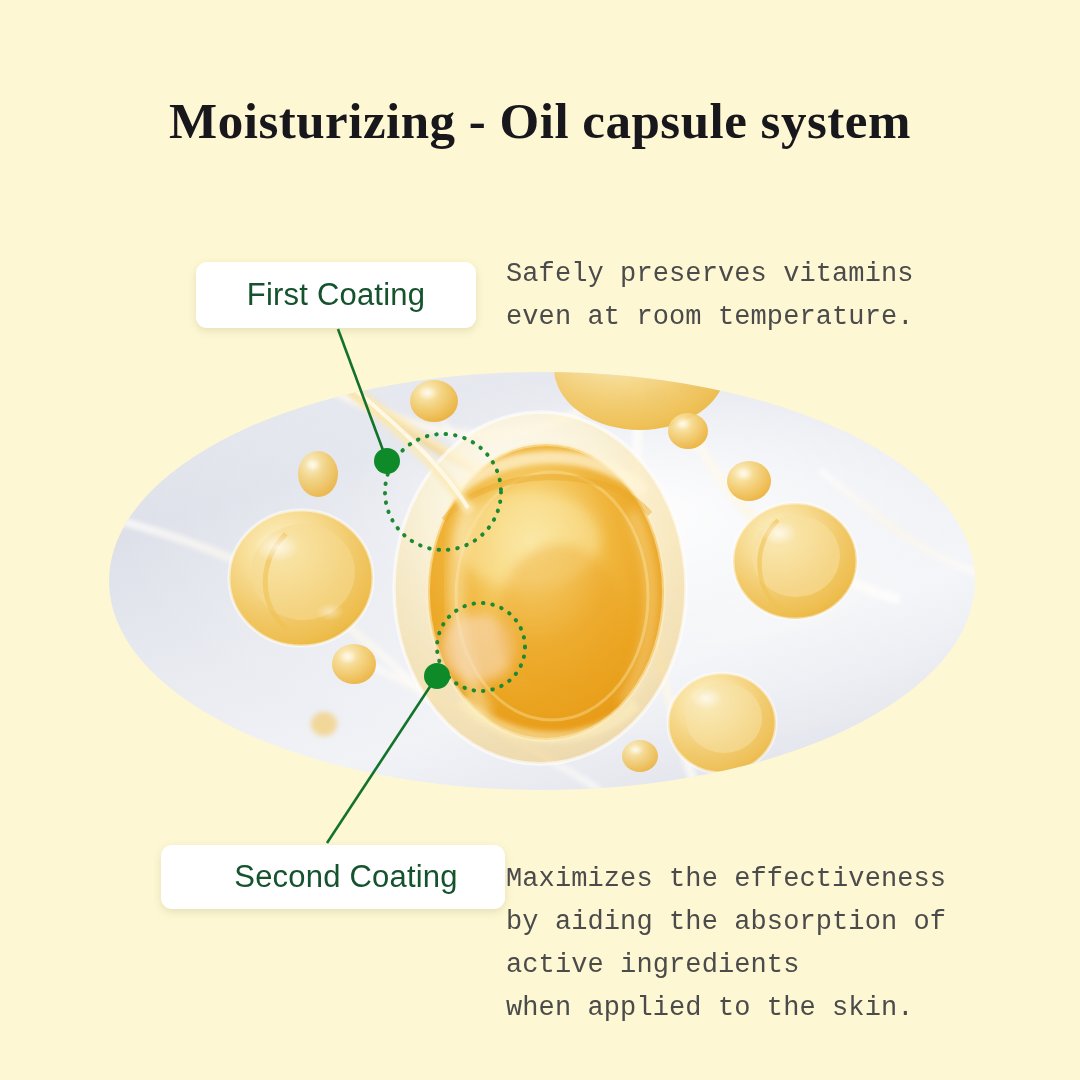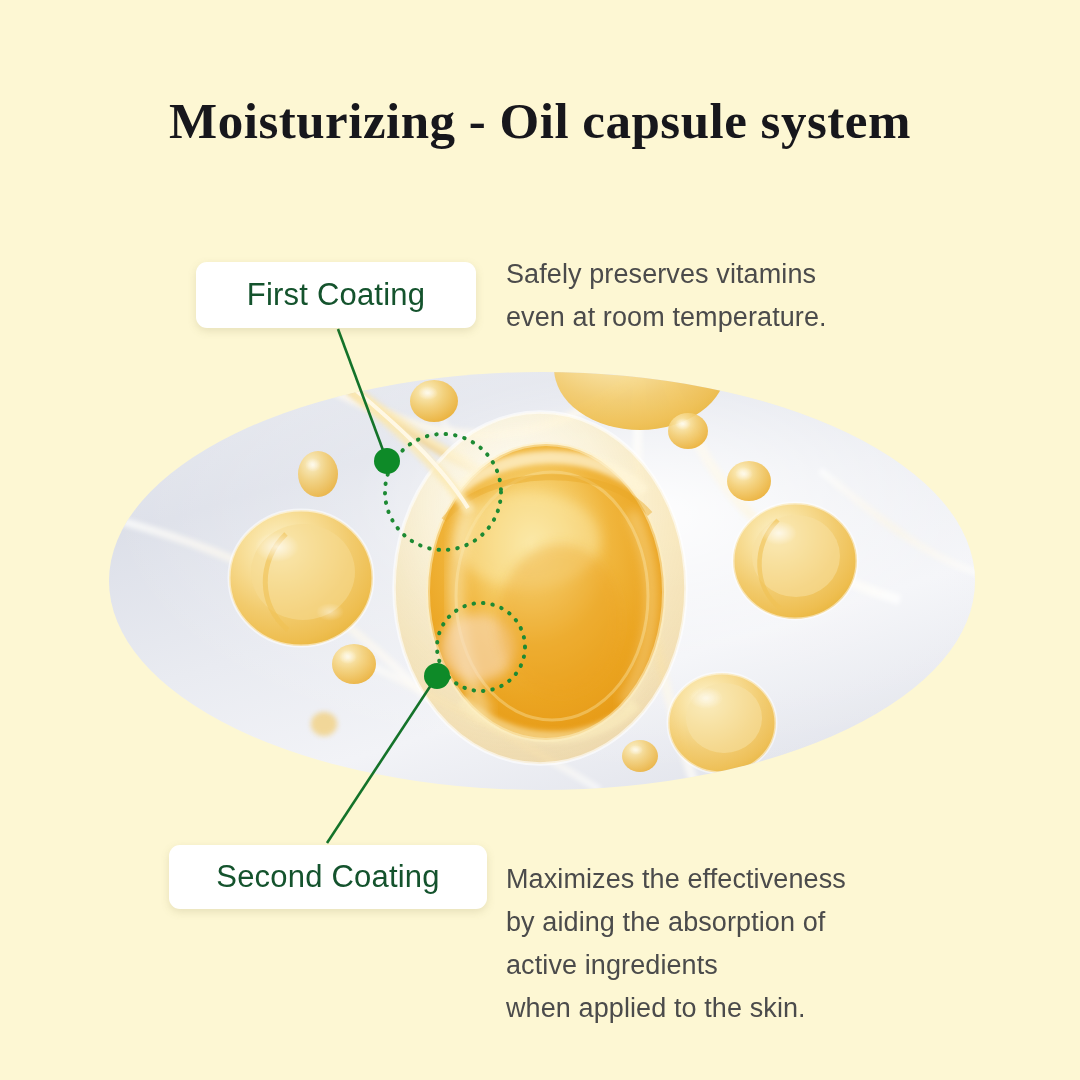--- a/index.html
+++ b/index.html
@@ -68,34 +68,36 @@
   }
 
   #callout-first {
     left: 196px;
     top: 262px;
     width: 280px;
     height: 66px;
   }
 
   #callout-second {
-    left: 169px;
+    left: 161px;
     top: 845px;
     width: 318px;
     height: 64px;
+    padding-left: 26px;
   }
 
   
   .desc {
     position: absolute;
     color: #4b4b4b;
     font-size: 27px;
     line-height: 43px;
     letter-spacing: 0.1px;
     white-space: pre-line;
+    font-family: Liberation Mono, monospace;
   }
 
   #desc-first {
     left: 506px;
     top: 253px;
     width: 430px;
   }
 
   #desc-second {
     left: 506px;

